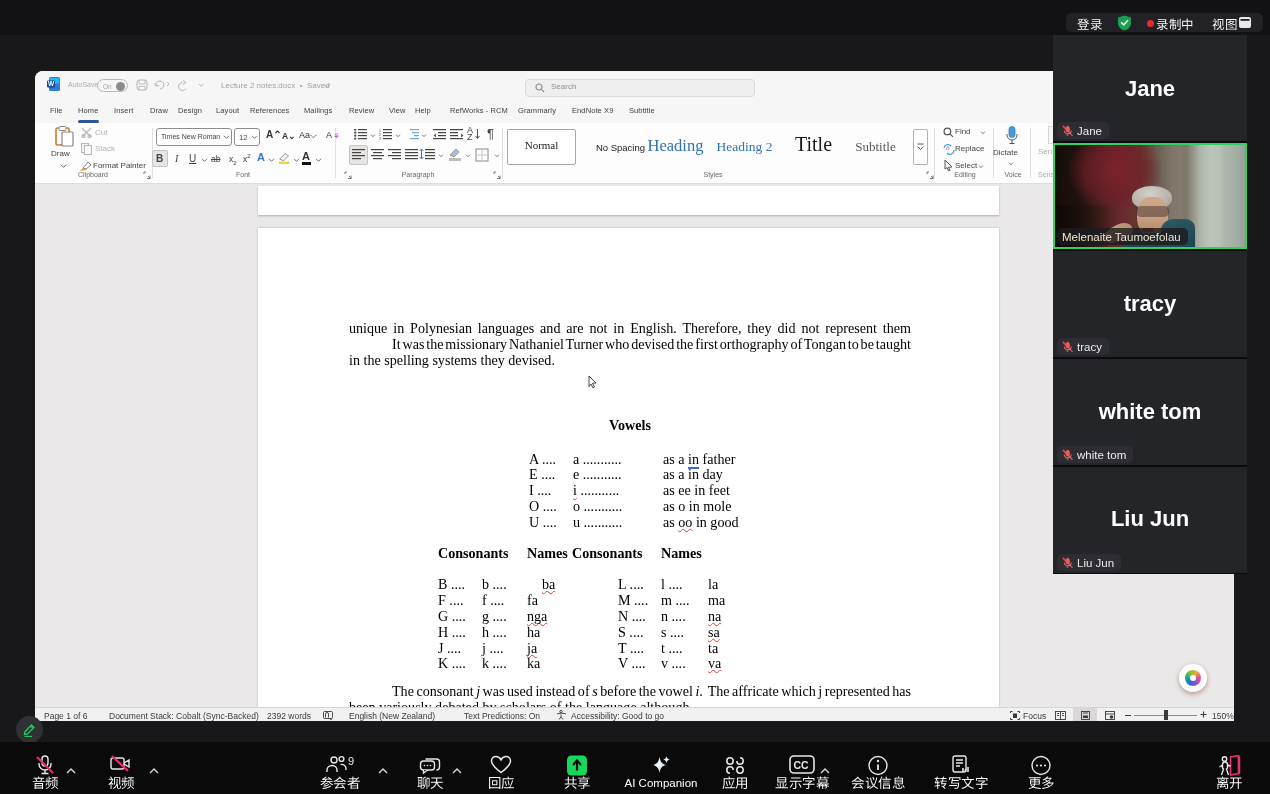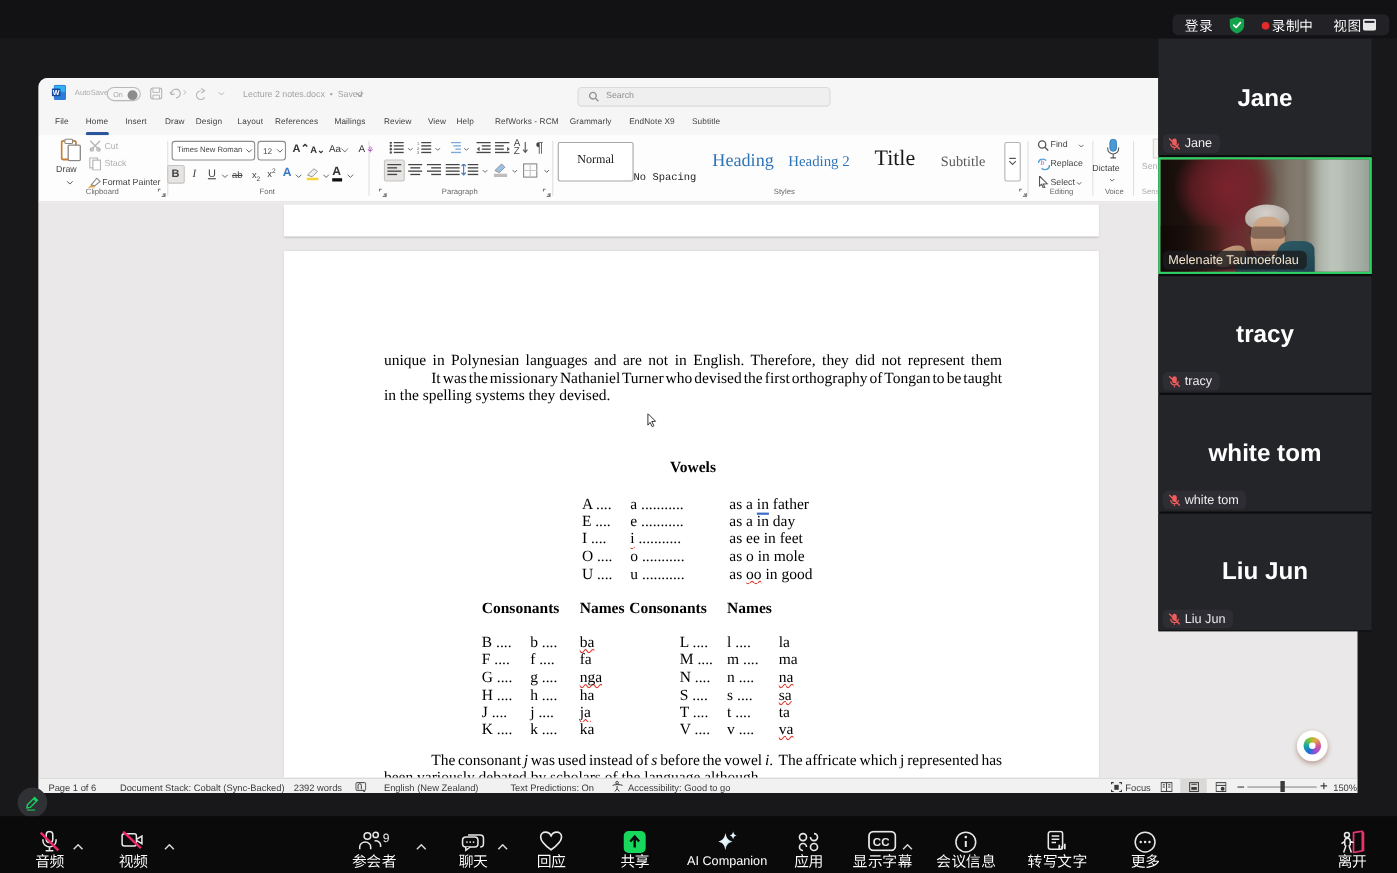--- a/index.html
+++ b/index.html
@@ -306,21 +306,21 @@
     <svg class="abs" style="left:440px;top:77px" width="15" height="15" viewBox="0 0 15 15" stroke="#8a8886" fill="none">
       <rect x="1" y="1" width="12" height="12"></rect>
       <path d="M7 1 V13 M1 7 H13" stroke="#c8c6c4"></path>
     </svg>
     <svg class="abs" style="left:459px;top:83px" width="6" height="4" viewBox="0 0 8 6" fill="none" stroke="#555" stroke-width="1.2">
       <path d="M1 1 l3 3 3-3"></path>
     </svg>
 <span class="abs" style="left:472px;top:58px;width:69px;height:36px;background:#fff;border:1px solid #a8a6a4;border-radius:2px"></span>
 <span class="abs" style="left:472px;top:68px;width:69px;text-align:center;font-family:'Liberation Serif';font-size:11px;color:#222">Normal</span>
 <span class="abs" style="left:551px;top:58px;width:69px;height:36px"></span>
-<span class="abs" style="left:541px;top:85px;width:69px;text-align:left;font-family:Liberation Mono, monospace;font-size:9.5px;color:#222">No Spacing</span>
+<span class="abs" style="left:541px;top:71px;width:69px;text-align:right;font-family:Liberation Sans, sans-serif;font-size:9.5px;color:#222">No Spacing</span>
 <span class="abs" style="left:606px;top:65px;width:69px;text-align:center;font-family:'Liberation Serif';font-size:16.5px;color:#2e74b5">Heading</span>
 <span class="abs" style="left:675px;top:68px;width:69px;text-align:center;font-family:'Liberation Serif';font-size:13.5px;color:#2e74b5">Heading 2</span>
 <span class="abs" style="left:744px;top:62px;width:69px;text-align:center;font-family:'Liberation Serif';font-size:20px;color:#1a1a1a">Title</span>
 <span class="abs" style="left:806px;top:68px;width:69px;text-align:center;font-family:'Liberation Serif';font-size:13px;color:#5a5a5a">Subtitle</span>
 <span class="abs" style="left:878px;top:58px;width:15px;height:36px;border:1px solid #b5b3b1;background:#fff;border-radius:2px"></span>
 <svg class="abs" style="left:881px;top:72px" width="9" height="8" viewBox="0 0 9 8" stroke="#555" fill="none" stroke-width="1">
       <path d="M1.5 1 H7.5 M1.5 3.5 L4.5 6.5 L7.5 3.5"></path>
     </svg>
 <svg class="abs" style="left:908px;top:56px" width="11" height="11" viewBox="0 0 10 10" fill="none" stroke="#555" stroke-width="1.1">
       <circle cx="4" cy="4" r="3"></circle>
@@ -388,21 +388,21 @@
         </div>
         <div class="doc abs" style="top:316.6px;left:0;height:16px;width:741px;font-weight:bold">
           <span class="abs" style="left:180px">Consonants</span>
           <span class="abs" style="left:269px">Names</span>
           <span class="abs" style="left:314px">Consonants</span>
           <span class="abs" style="left:403px">Names</span>
         </div>
         <div class="doc" style="position:absolute;top:349.4px;left:0;height:15.8px;line-height:15.8px;width:741px">
           <span class="abs" style="left:180px">B ....</span>
           <span class="abs" style="left:224px">b ....</span>
-          <span class="abs" style="left:269px"><span class="sq">ba</span></span>
+          <span class="abs" style="left:284px"><span class="sq">ba</span></span>
           <span class="abs" style="left:360px">L ....</span>
           <span class="abs" style="left:403px">l ....</span>
           <span class="abs" style="left:450px">la</span>
         </div>
         <div class="doc" style="position:absolute;top:365.2px;left:0;height:15.8px;line-height:15.8px;width:741px">
           <span class="abs" style="left:180px">F ....</span>
           <span class="abs" style="left:224px">f ....</span>
           <span class="abs" style="left:269px">fa</span>
           <span class="abs" style="left:360px">M ....</span>
           <span class="abs" style="left:403px">m ....</span>

